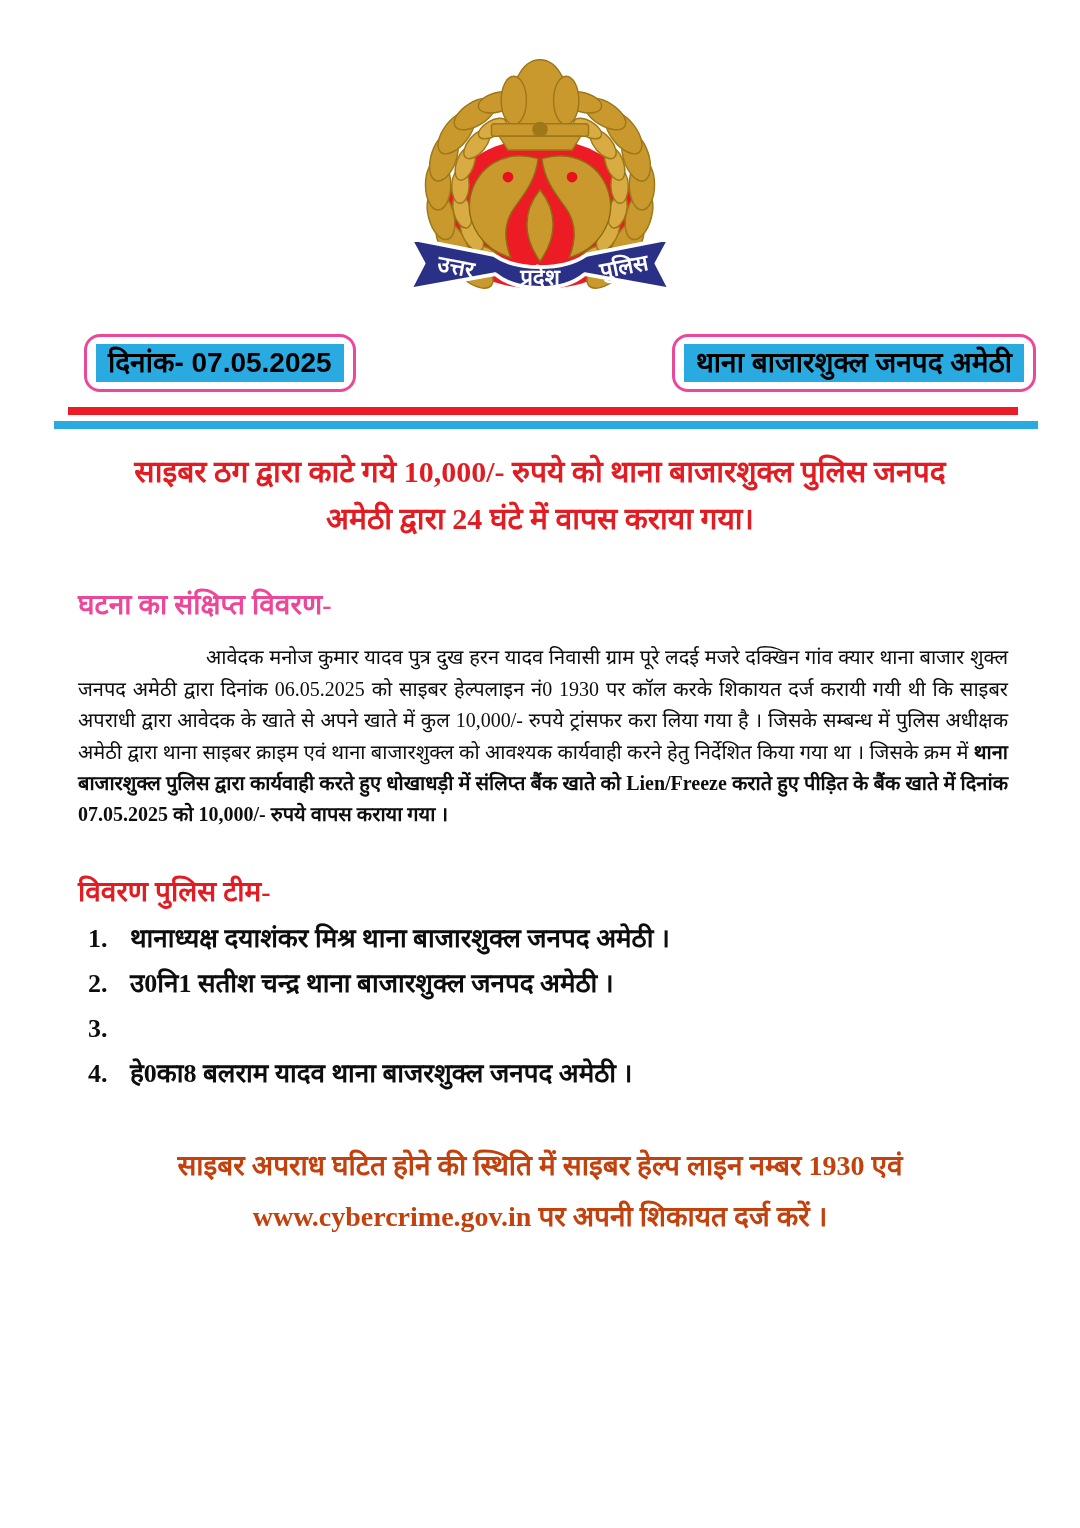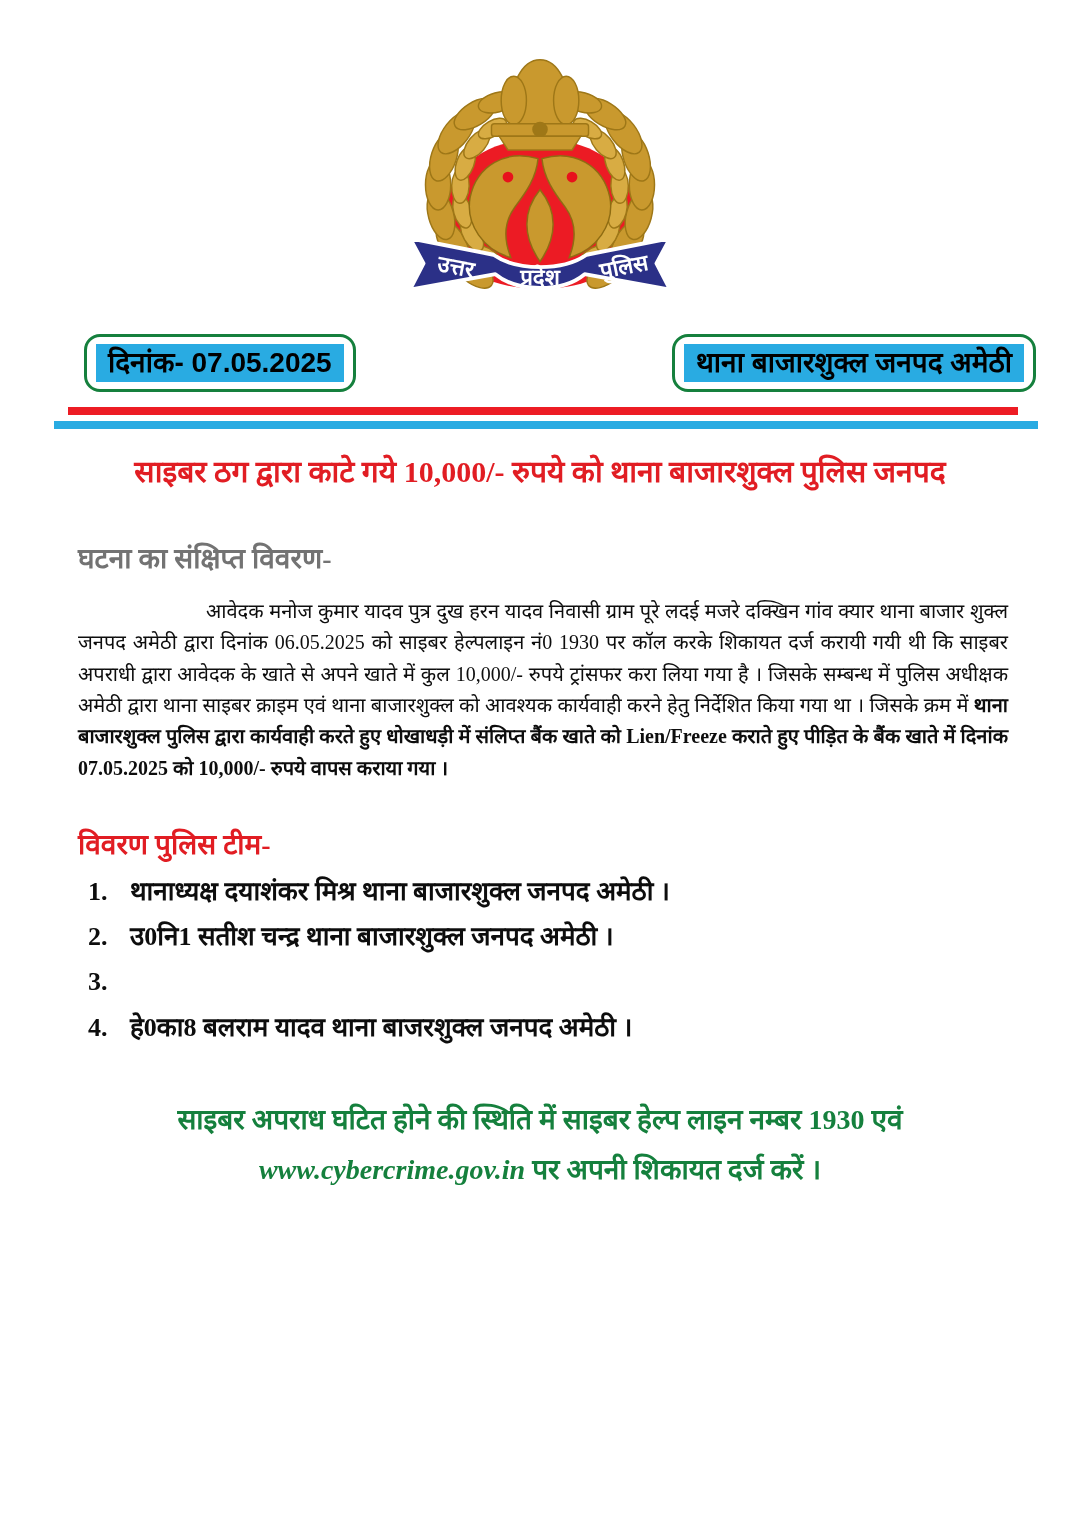--- a/index.html
+++ b/index.html
@@ -9,50 +9,50 @@
     font-family:"Liberation Serif", serif;
     color:#0d0d0d;
   }
   .page{position:relative;width:1080px;height:1528px;overflow:hidden;background:#ffffff;}
 
   
   .logo-wrap{display:flex;justify-content:center;padding-top:34px;}
 
   
   .header-row{display:flex;justify-content:space-between;align-items:flex-start;margin:8px 44px 0 84px;}
-  .badge-box{border:3px solid #15803d;border-radius:16px;background:#ffffff;padding:7px 9px;}
+  .badge-box{border:3px solid #ec4899;border-radius:16px;background:#ffffff;padding:7px 9px;}
   .badge-hl{
     display:block;background:#29ABE2;color:#000;
     font-family:"Liberation Sans", sans-serif;
     font-weight:bold;font-size:28px;line-height:1.3;padding:1px 12px;white-space:nowrap;
   }
 
   
   .sep-red{height:8px;background:#ED1C24;margin:15px 62px 0 68px;}
   .sep-blue{height:8px;background:#29ABE2;margin:6px 42px 0 54px;}
 
   
   .headline{margin-top:20px;text-align:center;color:#E11D23;font-weight:bold;font-size:30px;line-height:1.55;}
 
-  .sec-heading{margin:42px 0 0 78px;color:#737373;font-weight:bold;font-size:28px;}
+  .sec-heading{margin:42px 0 0 78px;color:#ec4899;font-weight:bold;font-size:28px;}
 
   .body-para{
     margin:20px 72px 0 78px;
     font-size:20px;line-height:1.57;
     text-align:justify;text-indent:128px;
   }
   .body-para .bold{font-weight:bold;}
 
   .team-heading{margin:40px 0 0 78px;color:#E11D23;font-weight:bold;font-size:28px;}
   .team-list{margin:12px 60px 0 88px;}
   .team-row{display:flex;font-weight:bold;font-size:26px;line-height:1.35;margin-top:10px;}
   .team-num{width:42px;flex:none;}
 
-  .footer{margin-top:50px;text-align:center;color:#15803d;font-weight:bold;font-size:28px;line-height:1.8;}
-  .footer .url{font-style:italic;}
+  .footer{margin-top:50px;text-align:center;color:#c2410c;font-weight:bold;font-size:28px;line-height:1.8;}
+  .footer .url{}
 </style>
 </head>
 <body>
 
 <div class="page">
 
   <div class="logo-wrap">
     <svg width="330" height="292" viewBox="0 0 340 300" aria-hidden="true">
 
       <g>
@@ -129,20 +129,21 @@
     <div class="badge-box">
       <span class="badge-hl">थाना बाजारशुक्ल जनपद अमेठी</span>
     </div>
   </div>
 
   <div class="sep-red"></div>
   <div class="sep-blue"></div>
 
   <div class="headline">
     <div>साइबर ठग द्वारा काटे गये 10,000/- रुपये को थाना बाजारशुक्ल पुलिस जनपद</div>
+    <div>अमेठी द्वारा 24 घंटे में वापस कराया गया।</div>
   </div>
 
   <div class="sec-heading">घटना का संक्षिप्त विवरण-</div>
 
   <p class="body-para"><span>आवेदक मनोज कुमार यादव पुत्र दुख हरन यादव निवासी ग्राम पूरे लदई मजरे दक्खिन गांव क्यार थाना बाजार शुक्ल जनपद अमेठी द्वारा दिनांक 06.05.2025 को साइबर हेल्पलाइन नं0 1930 पर कॉल करके शिकायत दर्ज करायी गयी थी कि साइबर अपराधी द्वारा आवेदक के खाते से अपने खाते में कुल 10,000/- रुपये ट्रांसफर करा लिया गया है । जिसके सम्बन्ध में पुलिस अधीक्षक अमेठी द्वारा थाना साइबर क्राइम एवं थाना बाजारशुक्ल को आवश्यक कार्यवाही करने हेतु निर्देशित किया गया था । जिसके क्रम में </span><span class="bold">थाना बाजारशुक्ल पुलिस द्वारा कार्यवाही करते हुए धोखाधड़ी में संलिप्त बैंक खाते को Lien/Freeze कराते हुए पीड़ित के बैंक खाते में दिनांक 07.05.2025 को 10,000/- रुपये वापस कराया गया ।</span></p>
 
   <div class="team-heading">विवरण पुलिस टीम-</div>
 
   <div class="team-list">
     <div class="team-row">

